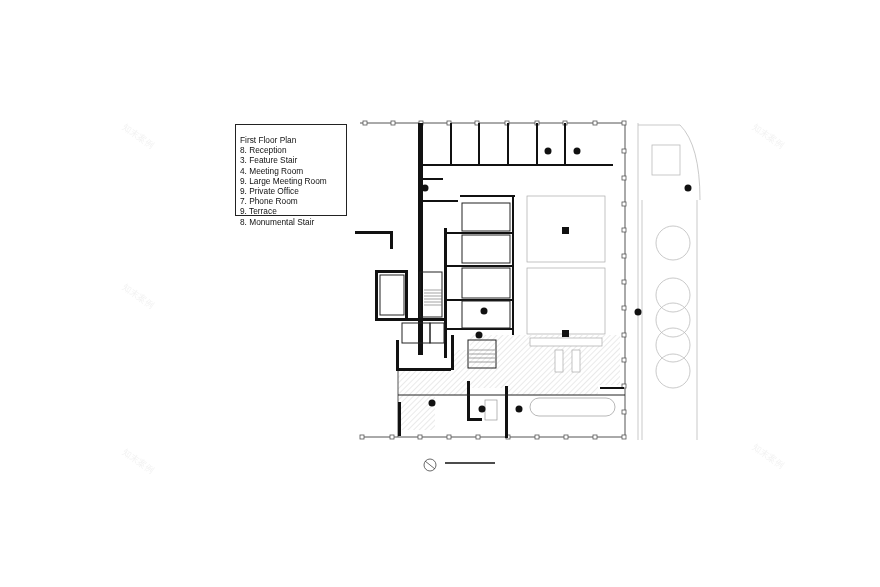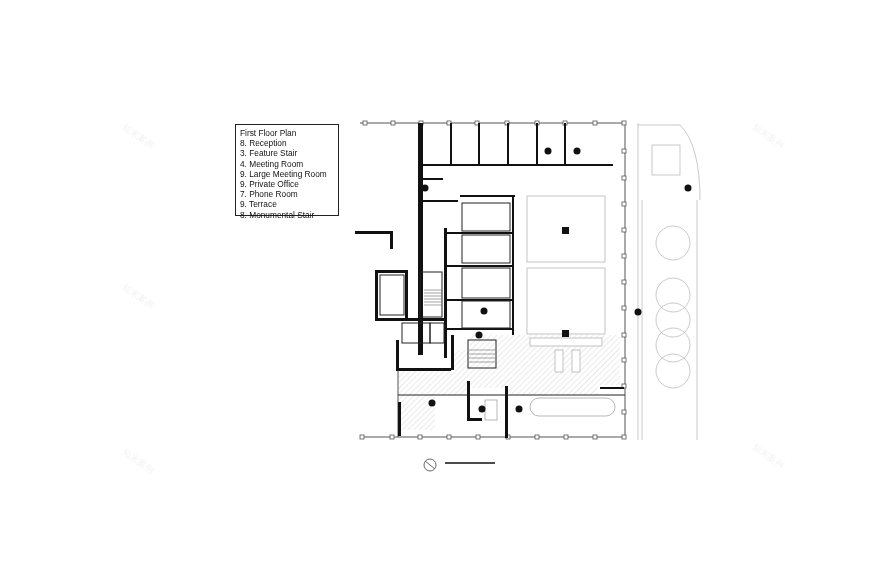--- a/index.html
+++ b/index.html
@@ -1,17 +1,17 @@
 <!DOCTYPE html>
 <html><head>
   <meta charset="utf-8">
   <style>
     html, body { margin: 0; padding: 0; }
     body { width: 880px; height: 587px; background: #ffffff; position: relative; overflow: hidden; font-family: "Liberation Sans", sans-serif; }
-    .legend { position: absolute; left: 235px; top: 124px; width: 104px; height: 92px; border: 1px solid #222; box-sizing: border-box; padding: 3px 4px; font-size: 8.3px; line-height: 10.2px; color: #111; }
+    .legend { position: absolute; left: 235px; top: 124px; width: 112px; height: 92px; border: 1px solid #222; box-sizing: border-box; padding: 10px 4px; font-size: 8.3px; line-height: 10.2px; color: #111; }
     .legend div { white-space: nowrap; }
     svg.plan { position: absolute; left: 0; top: 0; }
     .wm { position: absolute; font-size: 9px; color: #f2f2f2; transform: rotate(35deg); white-space: nowrap; }
   </style>
 </head>
 <body>
 
 <div class="legend">
   <div>First Floor Plan</div>
   <div>8.  Reception</div>

